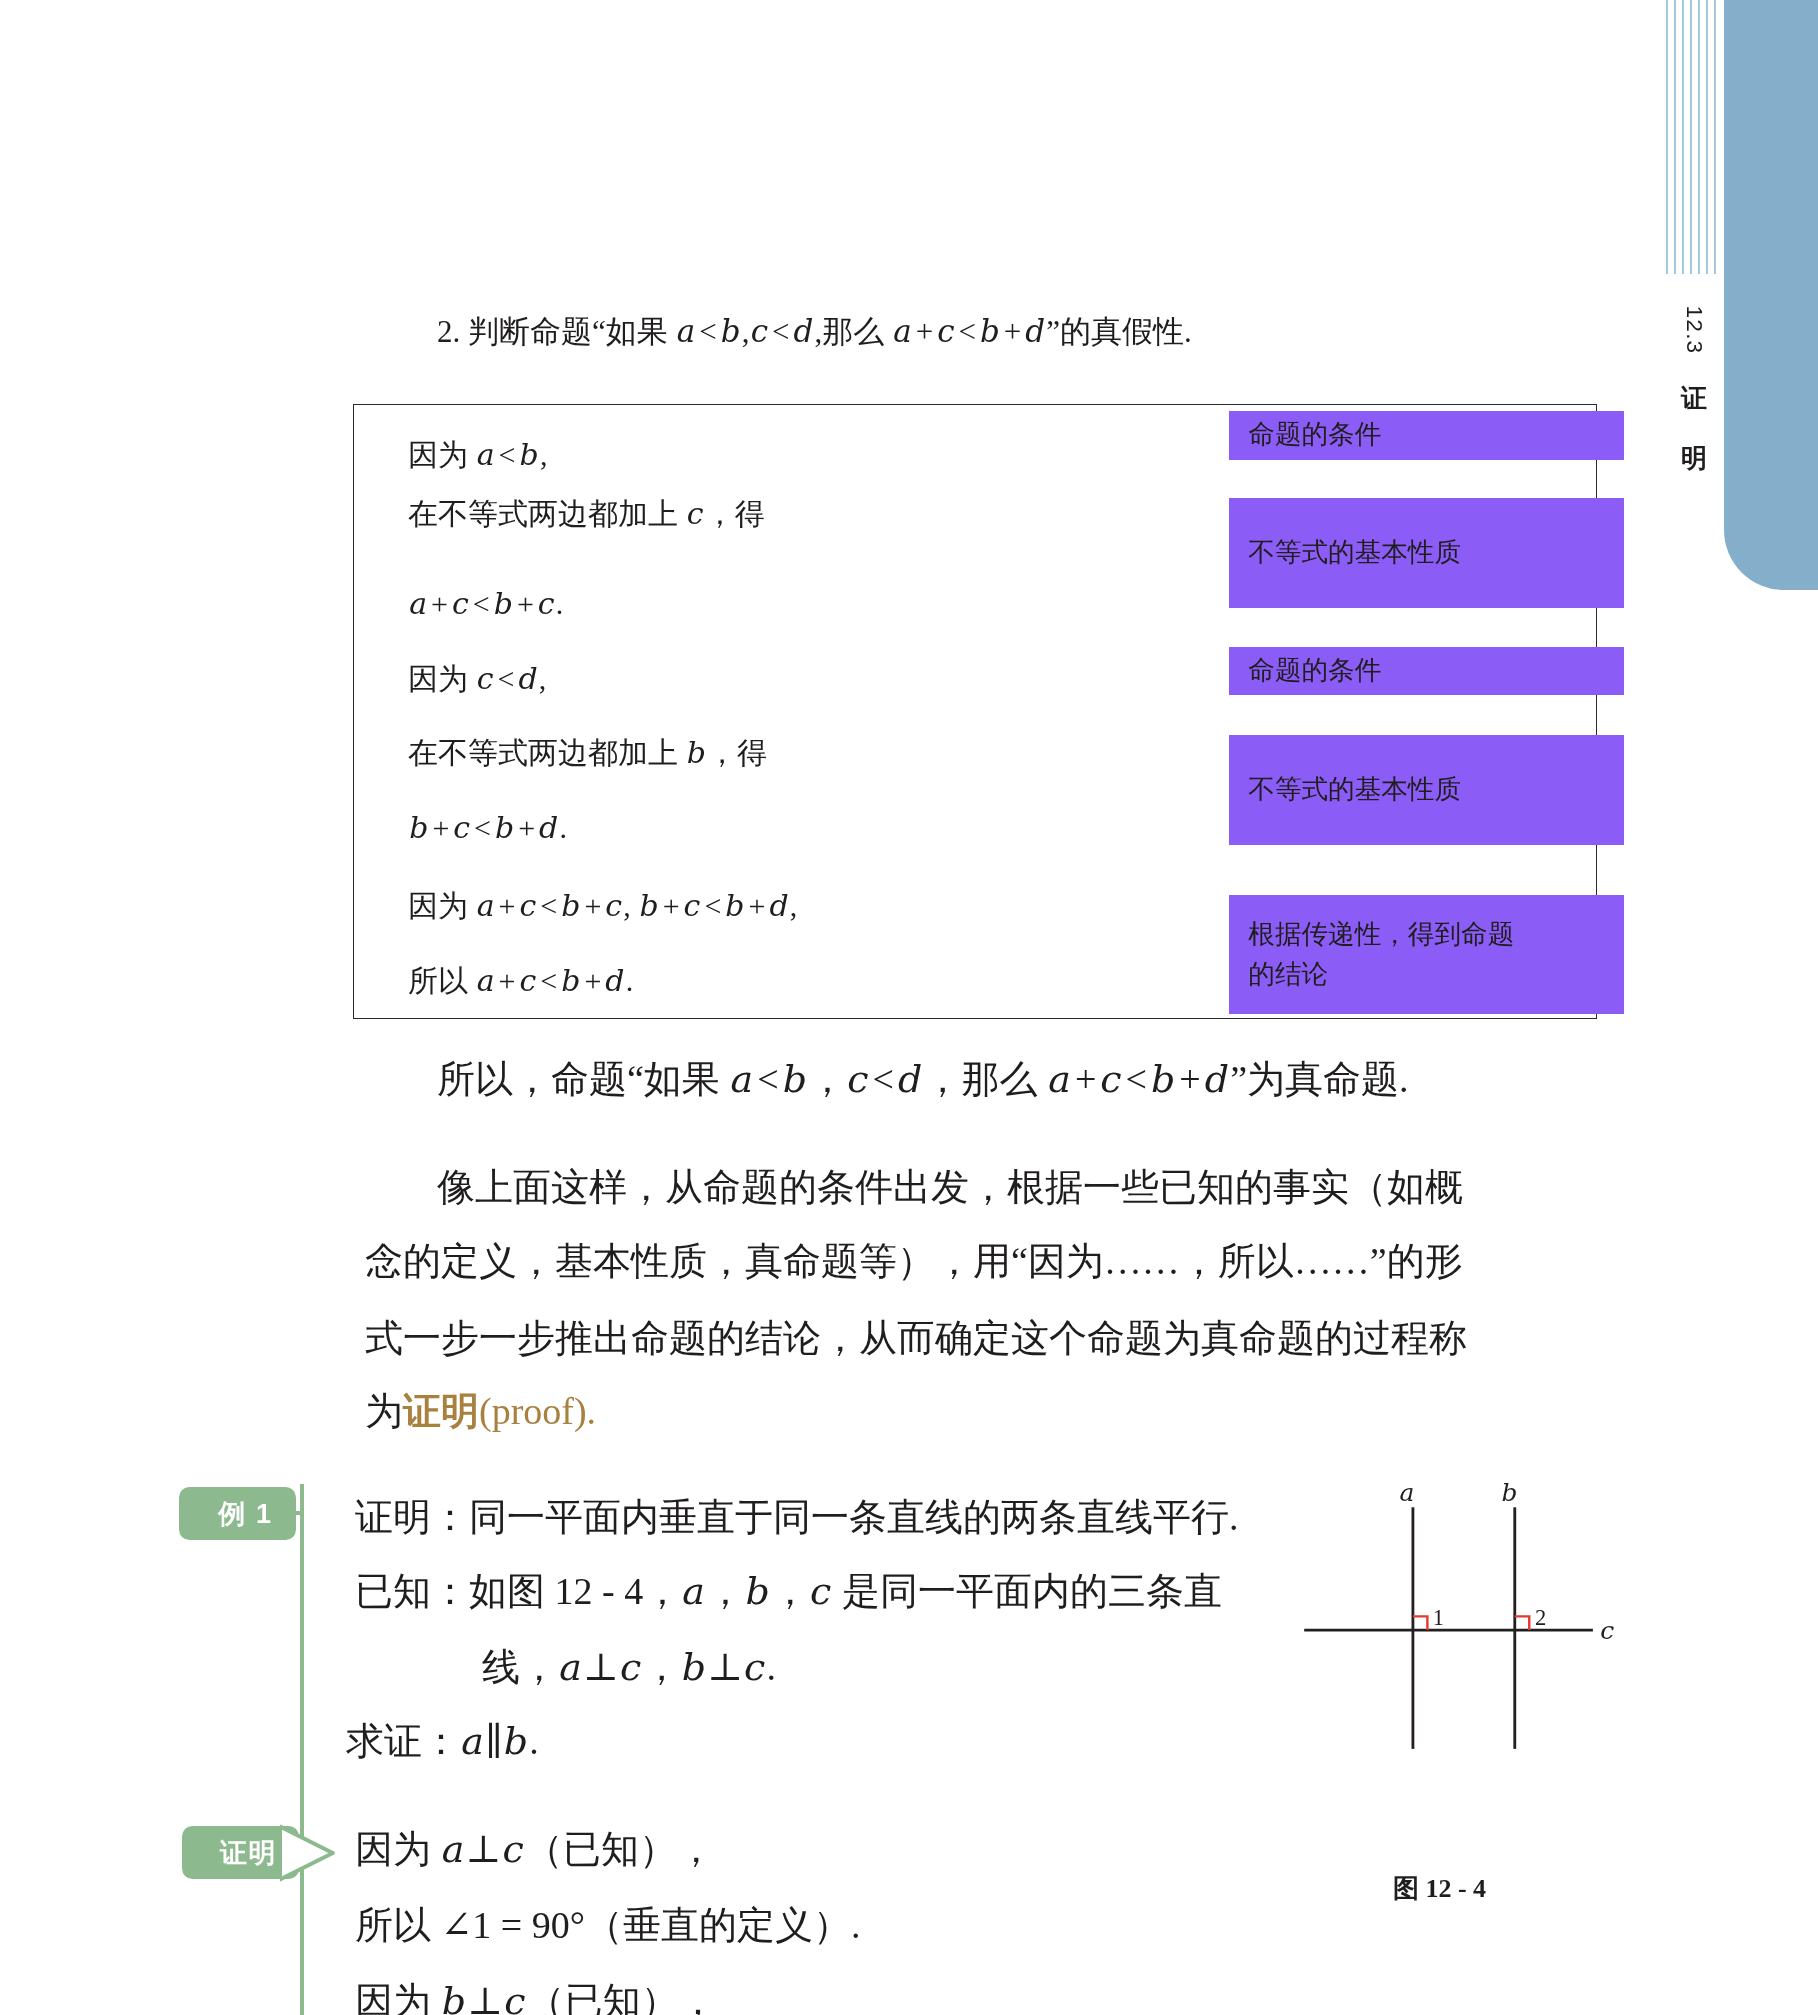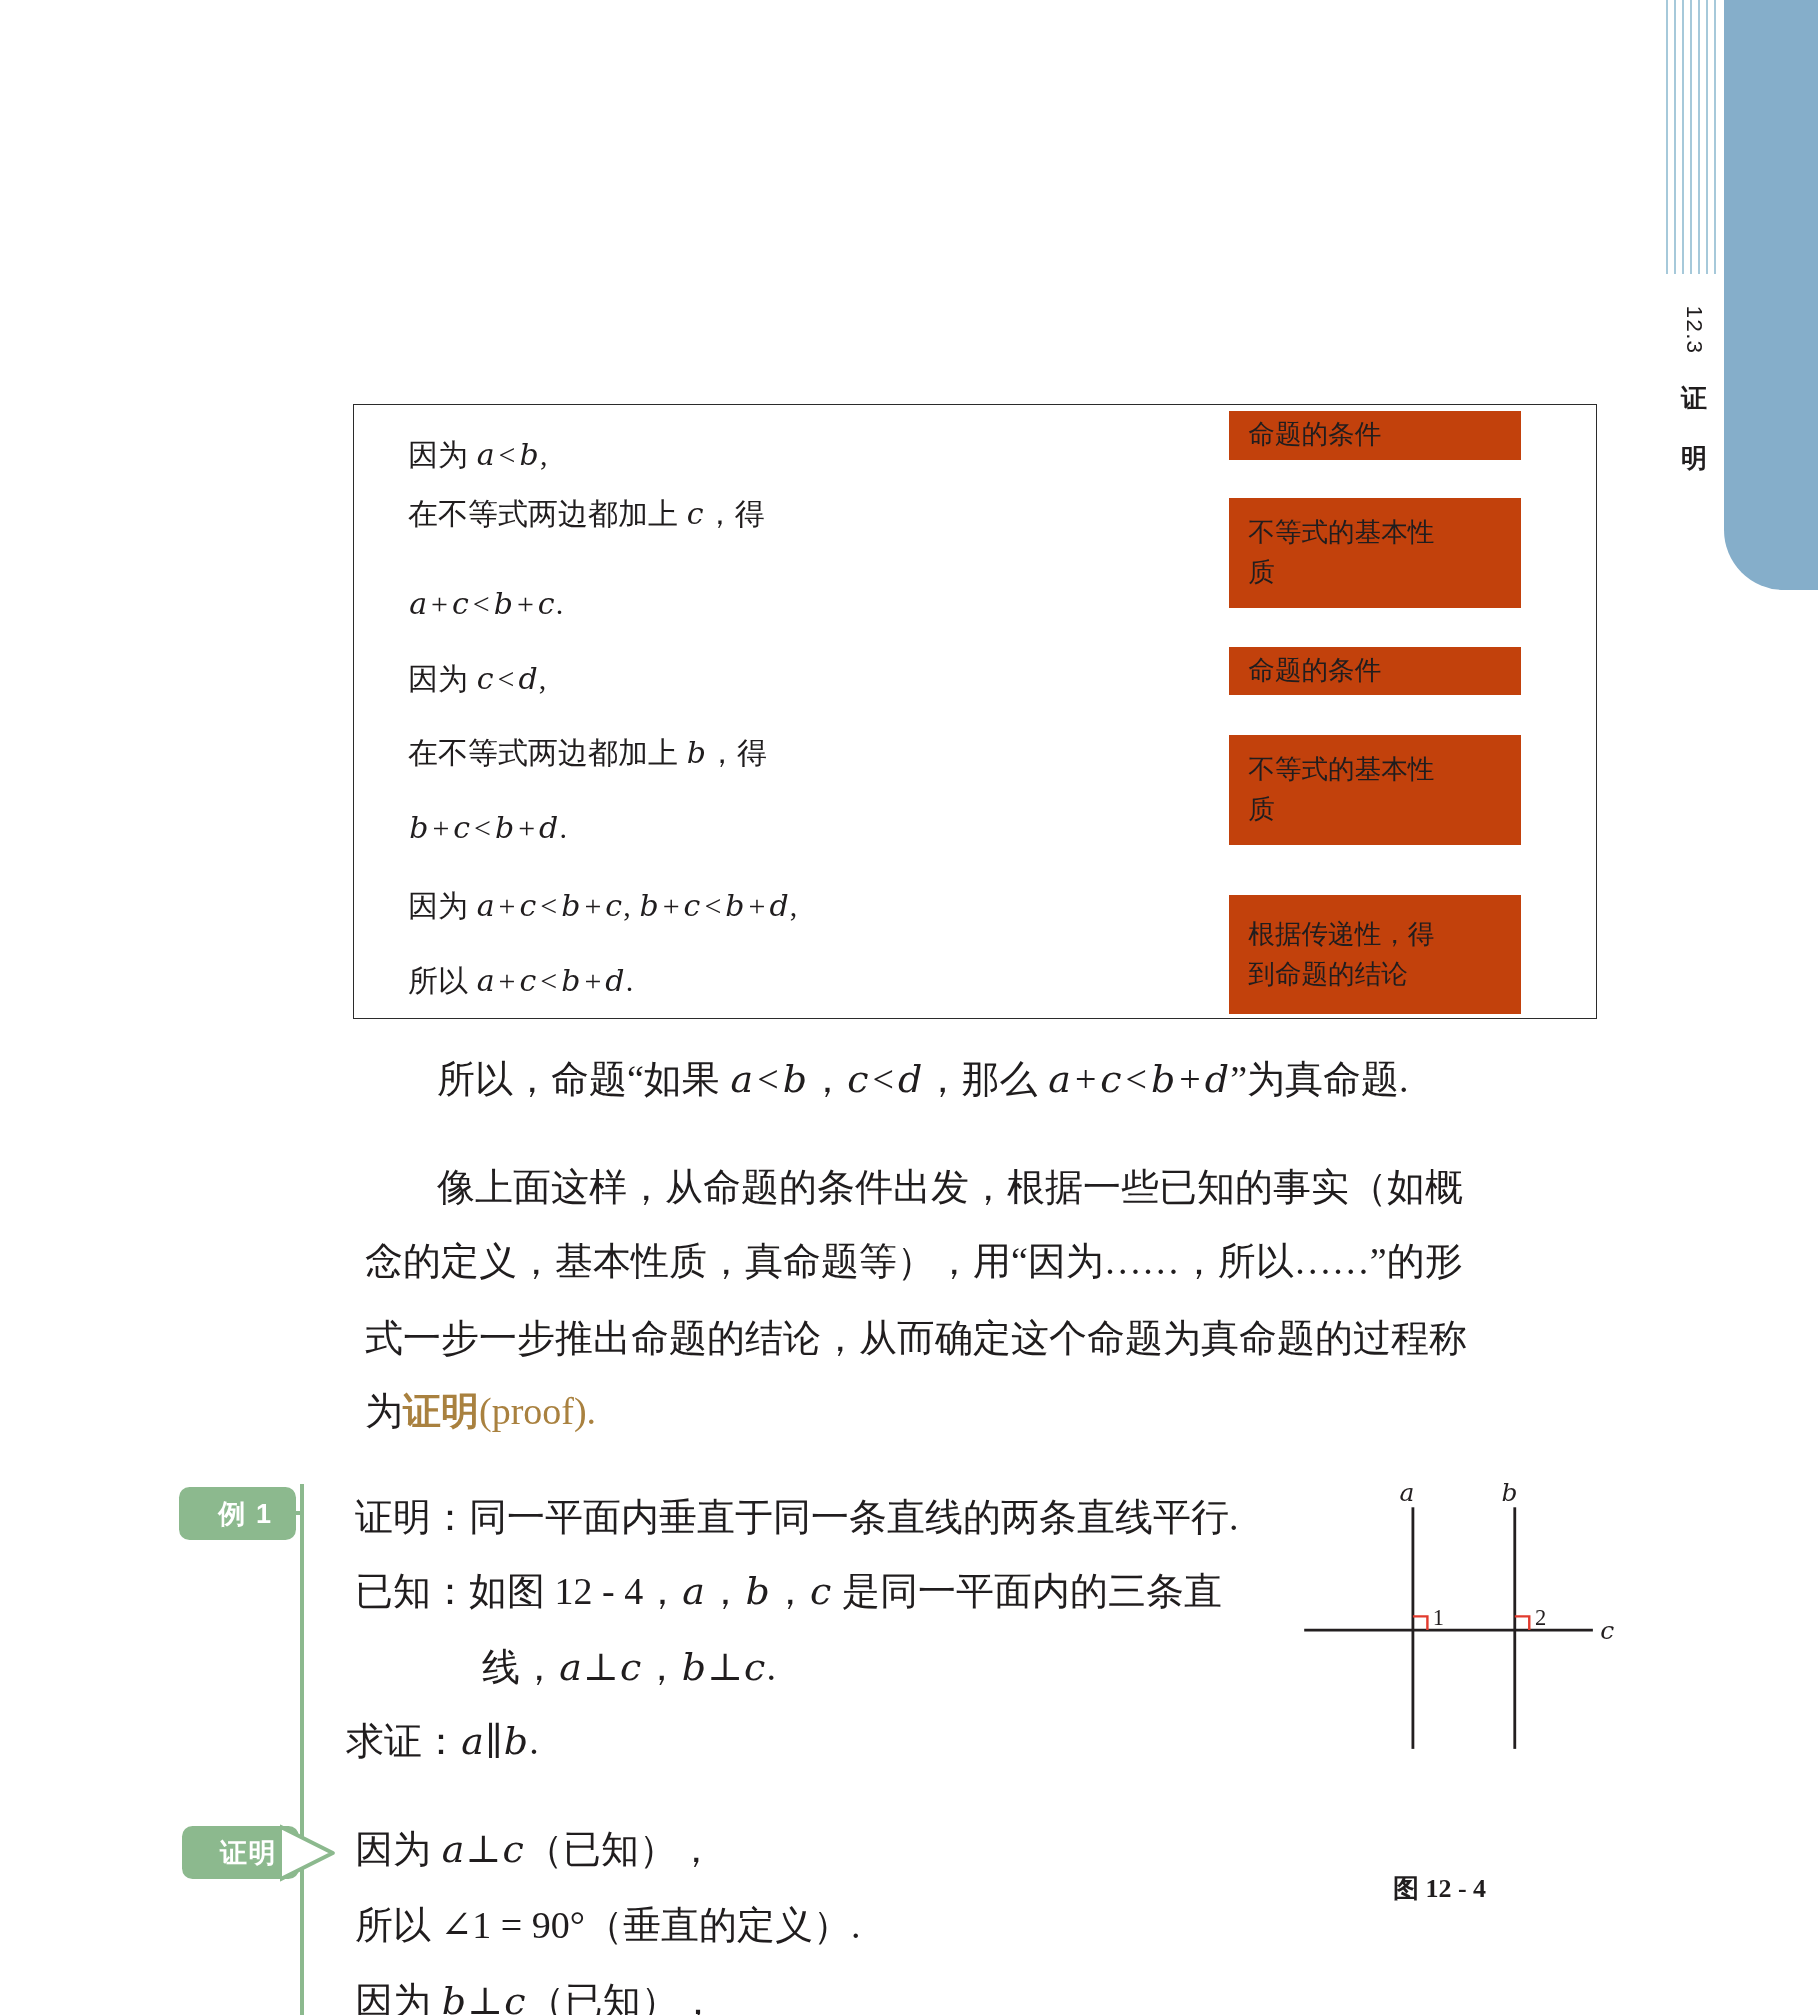--- a/index.html
+++ b/index.html
@@ -19,21 +19,21 @@
   .side-char{position:absolute;left:1694px;transform:translateX(-50%);font-family:"Liberation Sans",sans-serif;
              font-size:26px;font-weight:600;}
 
   
   #heading{position:absolute;left:437px;top:310px;font-size:31px;height:42px;line-height:42px;white-space:nowrap;}
 
   
   #proof-box{position:absolute;left:353px;top:404px;width:1244px;height:615px;
              border:1.6px solid #2b2b2b;box-sizing:border-box;}
   .bline{position:absolute;left:54px;height:42px;line-height:42px;font-size:30px;white-space:nowrap;}
-  .note{position:absolute;left:875px;width:292px;background:#c2410c;
+  .note{position:absolute;left:875px;width:395px;background:#8b5cf6;
         font-family:"Liberation Sans",sans-serif;font-size:26.6px;color:#201d1e;
         display:flex;align-items:center;padding-left:19.3px;padding-right:85px;
         box-sizing:border-box;line-height:1.5;}
 
   
   .term{color:#a9813f;font-weight:bold;}
   .gold{color:#a9813f;}
 
   
   .badge{position:absolute;width:101px;height:53px;background:#8cb98e;border-radius:10.5px;
@@ -52,20 +52,21 @@
 <body>
 
 <div id="page">
 
   <div id="stripes"></div>
   <div id="side-tab"></div>
   <div id="side-num">12.3</div>
   <div class="side-char" style="top:381px;">证</div>
   <div class="side-char" style="top:441px;">明</div>
 
+  <div id="heading">2. 判断命题“如果 <i class="v">a</i><span class="op">&lt;</span><i class="v">b</i>,<i class="v">c</i><span class="op">&lt;</span><i class="v">d</i>,那么 <i class="v">a</i><span class="op">+</span><i class="v">c</i><span class="op">&lt;</span><i class="v">b</i><span class="op">+</span><i class="v">d</i>”的真假性.</div>
 
   <div id="proof-box">
     <div class="bline" style="top:29px;">因为 <i class="v">a</i><span class="op">&lt;</span><i class="v">b</i>,</div>
     <div class="bline" style="top:88px;">在不等式两边都加上 <i class="v">c</i>，得</div>
     <div class="bline" style="top:178px;"><i class="v">a</i><span class="op">+</span><i class="v">c</i><span class="op">&lt;</span><i class="v">b</i><span class="op">+</span><i class="v">c</i>.</div>
     <div class="bline" style="top:253px;">因为 <i class="v">c</i><span class="op">&lt;</span><i class="v">d</i>,</div>
     <div class="bline" style="top:327px;">在不等式两边都加上 <i class="v">b</i>，得</div>
     <div class="bline" style="top:402px;"><i class="v">b</i><span class="op">+</span><i class="v">c</i><span class="op">&lt;</span><i class="v">b</i><span class="op">+</span><i class="v">d</i>.</div>
     <div class="bline" style="top:480px;">因为 <i class="v">a</i><span class="op">+</span><i class="v">c</i><span class="op">&lt;</span><i class="v">b</i><span class="op">+</span><i class="v">c</i>, <i class="v">b</i><span class="op">+</span><i class="v">c</i><span class="op">&lt;</span><i class="v">b</i><span class="op">+</span><i class="v">d</i>,</div>
     <div class="bline" style="top:555px;">所以 <i class="v">a</i><span class="op">+</span><i class="v">c</i><span class="op">&lt;</span><i class="v">b</i><span class="op">+</span><i class="v">d</i>.</div>

